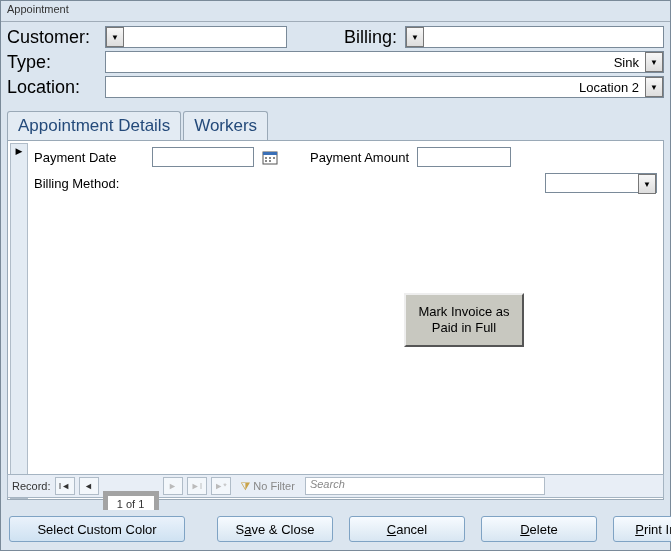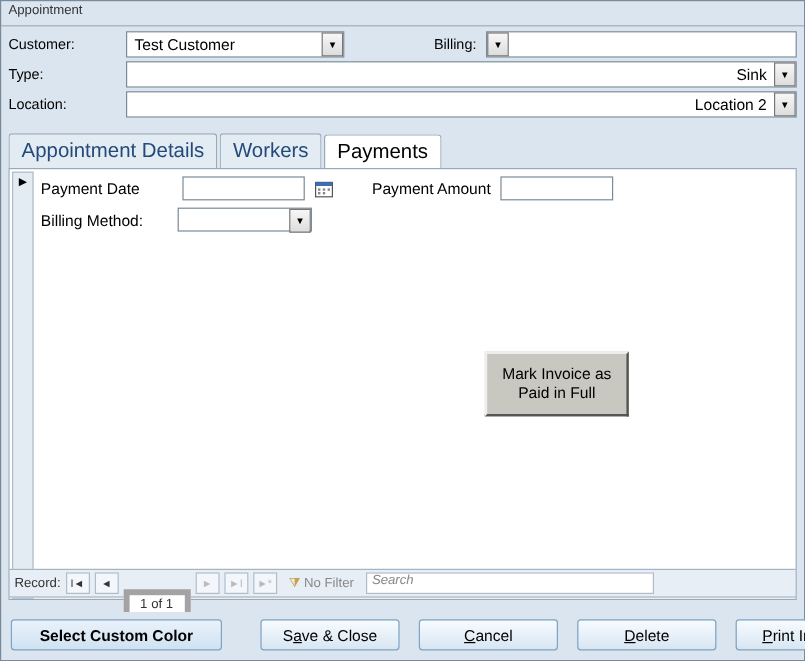--- a/index.html
+++ b/index.html
@@ -29,21 +29,21 @@
   padding: 4px 6px 6px 6px;
 }
 .form-row {
   display: flex;
   align-items: center;
   gap: 8px;
   margin-bottom: 3px;
 }
 .lbl {
   width: 90px;
-  font-size: 12px;
+  font-size: 18px;
 }
 .combo {
   display: flex;
   background: #fff;
   border: 1px solid #7a8a99;
   height: 20px;
   align-items: center;
 }
 .combo .val {
   flex: 1;
@@ -140,20 +140,21 @@
   width: 16px;
   height: 16px;
   position: relative;
 }
 .calendar-icon svg { display: block; }
 .row2 {
   display: flex;
   align-items: center;
   gap: 4px;
   margin-top: 6px;
+  justify-content: space-between;
 }
 .billing-combo {
   display: flex;
   width: 110px;
   height: 18px;
   border: 1px solid #7a8a99;
   background: #fff;
 }
 .billing-combo .val { flex: 1; }
 .paid-button {
@@ -249,36 +250,34 @@
   border-radius: 3px;
   font-size: 13px;
   color: #000;
   display:flex;
   align-items:center;
   justify-content:center;
 }
 .btn.color {
   min-width: 150px;
   background: linear-gradient(#eaf2fb,#cfe2f2);
-  font-weight: bold;
 }
 .u { text-decoration: underline; }
 </style>
 </head>
 <body>
 
 <div class="window">
 
   <div class="titlebar">Appointment</div>
 
   <div class="header-form">
     <div class="form-row">
       <div class="lbl">Customer:</div>
       <div class="combo long">
-        <div class="val">Test Customer</div>
         <div class="combo-btn">▼</div>
       </div>
       <div style="width:24px"></div>
       <div class="lbl" style="width:70px;text-align:right">Billing:</div>
       <div class="combo mid" style="flex:1">
         <div class="combo-btn">▼</div>
       </div>
     </div>
 
     <div class="form-row">
@@ -295,21 +294,20 @@
         <div class="val">Location 2</div>
         <div class="combo-btn">▼</div>
       </div>
     </div>
   </div>
 
   <div class="tabs-wrap">
     <div class="tabstrip">
       <div class="tab">Appointment Details</div>
       <div class="tab">Workers</div>
-      <div class="tab active">Payments</div>
     </div>
     <div class="tab-body">
       <div class="subform-rail"></div>
       <div class="sub-content">
         <div class="row1">
           <div class="sub-lbl" style="width:110px">Payment Date</div>
           <div class="textbox w100"></div>
           <div class="calendar-icon">
             <svg width="16" height="16">
               <rect x="1" y="3" width="14" height="12" fill="#fff" stroke="#555"></rect>

